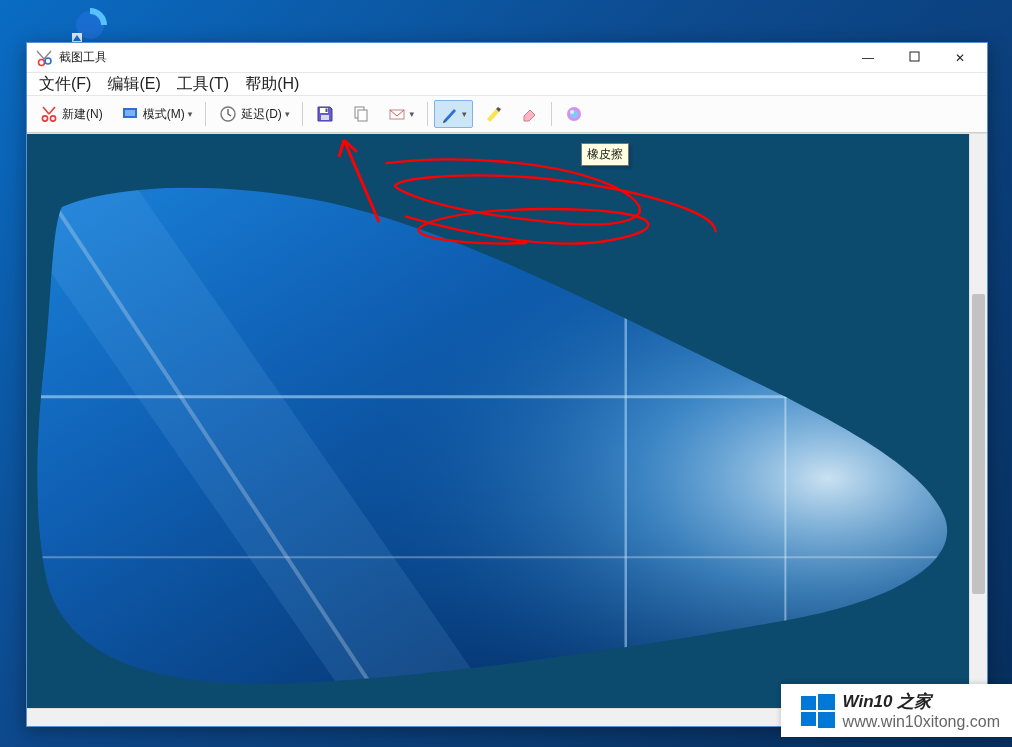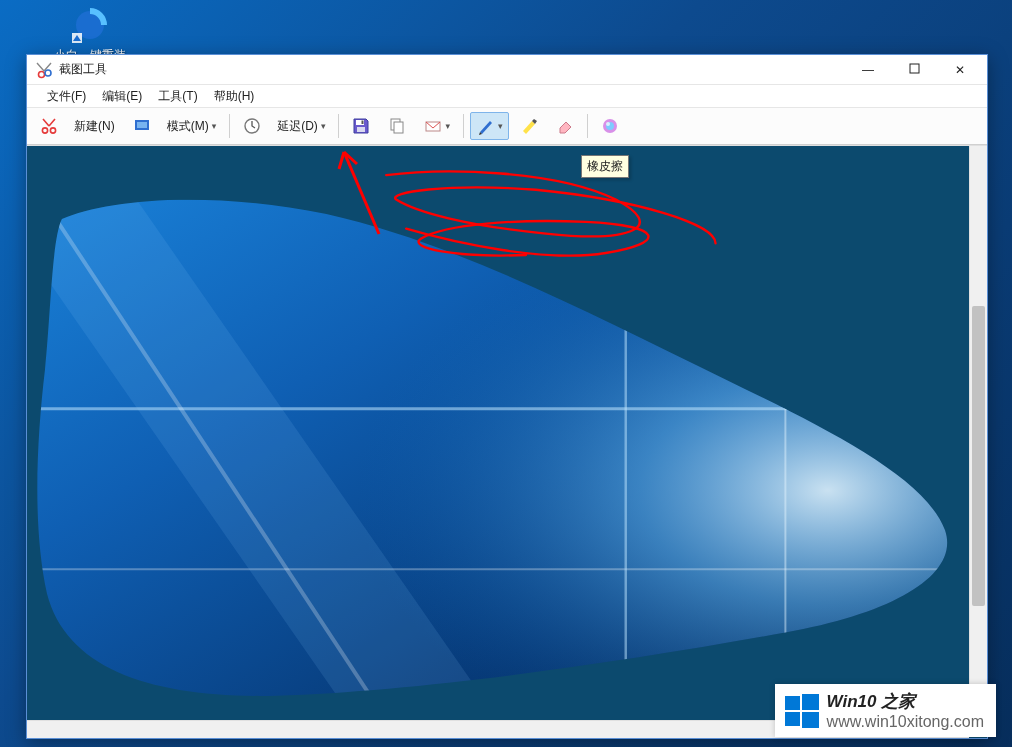--- a/index.html
+++ b/index.html
@@ -13,53 +13,53 @@
 .desktop-icon {
   position: absolute; top: 5px; left: 50px; width: 80px;
   text-align: center; color: #fff; font-size: 12px;
   text-shadow: 1px 1px 2px rgba(0,0,0,.6);
 }
 .desktop-icon .ic {
   width: 40px; height: 40px; margin: 0 auto 3px;
   display: flex; align-items: center; justify-content: center;
 }
 .window {
-  position: absolute; top: 54px; left: 26px;
+  position: absolute; top: 42px; left: 26px;
   width: 962px; height: 685px;
   background: #fff; border: 1px solid #5a8fd6;
   box-shadow: 0 4px 18px rgba(0,0,0,.35);
   display: flex; flex-direction: column;
 }
 .titlebar {
   height: 30px; display: flex; align-items: center; padding: 0 4px 0 8px;
   border-bottom: 1px solid #e6e6e6;
 }
 .titlebar .app-icon { width: 18px; height: 18px; margin-right: 6px; }
 .titlebar .title { flex: 0 0 auto; font-size: 12px; color: #222; }
 .titlebar .spacer { flex: 1; }
 .winbtn {
   width: 46px; height: 28px; display: flex; align-items: center; justify-content: center;
   color: #222; cursor: default;
 }
 .menubar {
-  height: 22px; display: flex; align-items: flex-end; padding: 0 12px;
-  background: #fff; font-size: 12px; color: #222;
+  height: 22px; display: flex; align-items: center; padding: 0 4px;
+  background: #fff; font-size: 16px; color: #222;
 }
 .menu-item { padding: 2px 8px; }
 .toolbar {
   height: 38px; display: flex; align-items: center; padding: 2px 4px;
   background: #fcfcfc; border-top: 1px solid #e6e6e6; border-bottom: 1px solid #d0d0d0;
 }
 .tbtn {
   display: flex; align-items: center; padding: 3px 6px; margin: 0 2px;
   border: 1px solid transparent; border-radius: 2px; height: 28px;
 }
 .tbtn.selected { background: #cde6f7; border-color: #7eb4ea; }
 .tbtn .caret { margin-left: 3px; font-size: 9px; color: #555; }
-.tbtn .lbl { margin-left: 16px; font-size: 12px; color: #222; }
+.tbtn .lbl { margin-left: 4px; font-size: 12px; color: #222; }
 .sep { width: 1px; height: 24px; background: #d0d0d0; margin: 0 4px; }
 .icon { width: 18px; height: 18px; display: inline-block; }
 .content {
   flex: 1; position: relative; background: #0c4a6e; overflow: hidden;
   border-top: 1px solid #e0e0e0;
 }
 .canvas-scroll { position: absolute; inset: 0 18px 18px 0; overflow: hidden; }
 .vscroll {
   position: absolute; top: 0; right: 0; bottom: 18px; width: 18px;
   background: #f0f0f0; border-left: 1px solid #e0e0e0;
@@ -74,22 +74,22 @@
 }
 .tooltip {
   position: absolute; background: #ffffe1; border: 1px solid #767676;
   padding: 2px 5px; font-size: 12px; color: #222;
   box-shadow: 2px 2px 3px rgba(0,0,0,.2);
 }
 .arrow-annot {
   position: absolute; pointer-events: none;
 }
 .watermark {
-  position: absolute; right: 16px; bottom: 10px;
-  background: #fff; padding: 6px 12px 6px 10px;
+  position: absolute; right: 0; bottom: 10px;
+  background: #fff; padding: 6px 12px 6px 20px;
   display: flex; align-items: center; gap: 8px;
   box-shadow: 0 0 6px rgba(0,0,0,.2);
 }
 .watermark .winlogo { width: 34px; height: 34px; }
 .watermark .wtxt .big { font-size: 17px; font-weight: 600; font-style: italic; color: #222; }
 .watermark .wtxt .small { font-size: 16px; color: #666; }
 </style>
 </head>
 <body>
 

